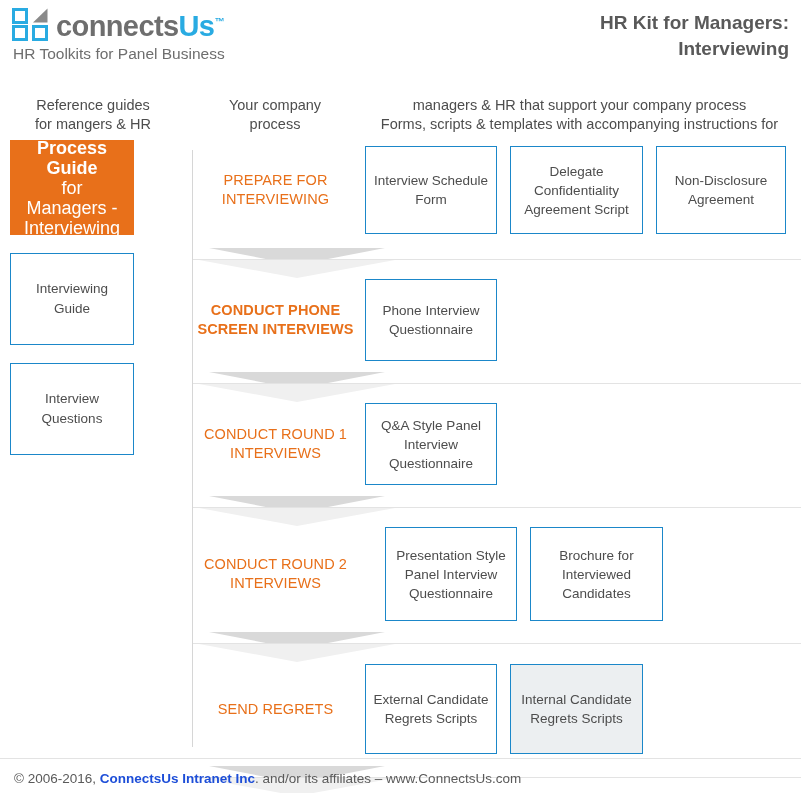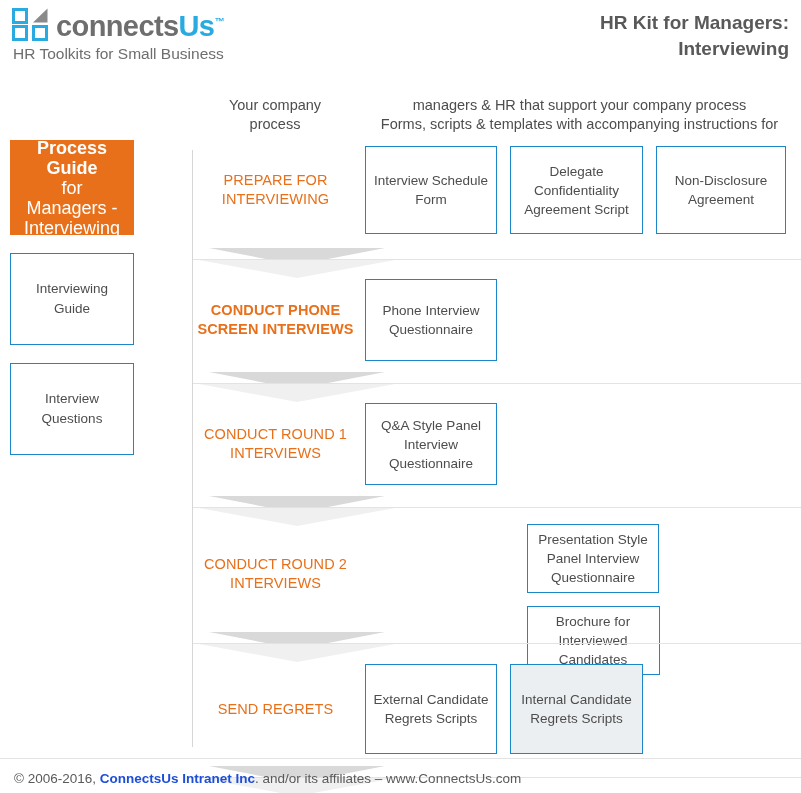--- a/index.html
+++ b/index.html
@@ -265,30 +265,34 @@
     <div class="brand">
       <div class="brand-top">
         <svg class="logo-mark" viewBox="0 0 37 33">
           <rect x="1.5" y="1.5" width="13" height="13" fill="none" stroke="#29abe2" stroke-width="3"></rect>
           <polygon points="21,14.5 35.5,14.5 35.5,0.5" fill="#8a8a8a"></polygon>
           <rect x="1.5" y="18.5" width="13" height="13" fill="none" stroke="#29abe2" stroke-width="3"></rect>
           <rect x="21.5" y="18.5" width="13" height="13" fill="none" stroke="#29abe2" stroke-width="3"></rect>
         </svg>
         <div class="wordmark"><span>connects</span><span class="blue">Us</span><span class="tm">™</span></div>
       </div>
-      <div class="brand-tagline">HR Toolkits for Small Business</div>
+      <div class="brand-tagline">HR Toolkits for Panel Business</div>
     </div>
 
     <div class="kit-title">
       <div>HR Kit for Managers:</div>
       <div>Interviewing</div>
     </div>
   </div>
 
   <div class="col-heads">
+    <div class="col-head ref">
+      <div>Reference guides</div>
+      <div>for mangers &amp; HR</div>
+    </div>
     <div class="col-head process">
       <div>Your company</div>
       <div>process</div>
     </div>
     <div class="col-head forms">
       <div>managers &amp; HR that support your company process</div>
       <div>Forms, scripts &amp; templates with accompanying instructions for</div>
     </div>
   </div>
 
@@ -366,21 +370,21 @@
           </div>
         </div>
         <div class="sep">
           <div class="tri-solid"></div>
           <div class="hline"></div>
           <div class="tri-outline"></div>
         </div>
         <div class="row" style="height: 100px;">
           <div class="row-inner" style="height: 100px; gap: 20px;">
             <div class="stage-label" style="height: 100px;">CONDUCT ROUND 2 INTERVIEWS</div>
-            <div class="docs" style="align-items: center; height: 100px; flex-direction: column;">
+            <div class="docs" style="align-items: center; height: 100px;">
               <div class="doc-card w1" style="height: 94px;">
                 <span>Presentation Style Panel Interview Questionnaire</span>
               </div>
               <div class="doc-card w2" style="height: 94px;">
                 <span>Brochure for Interviewed Candidates</span>
               </div>
             </div>
           </div>
         </div>
         <div class="sep">

